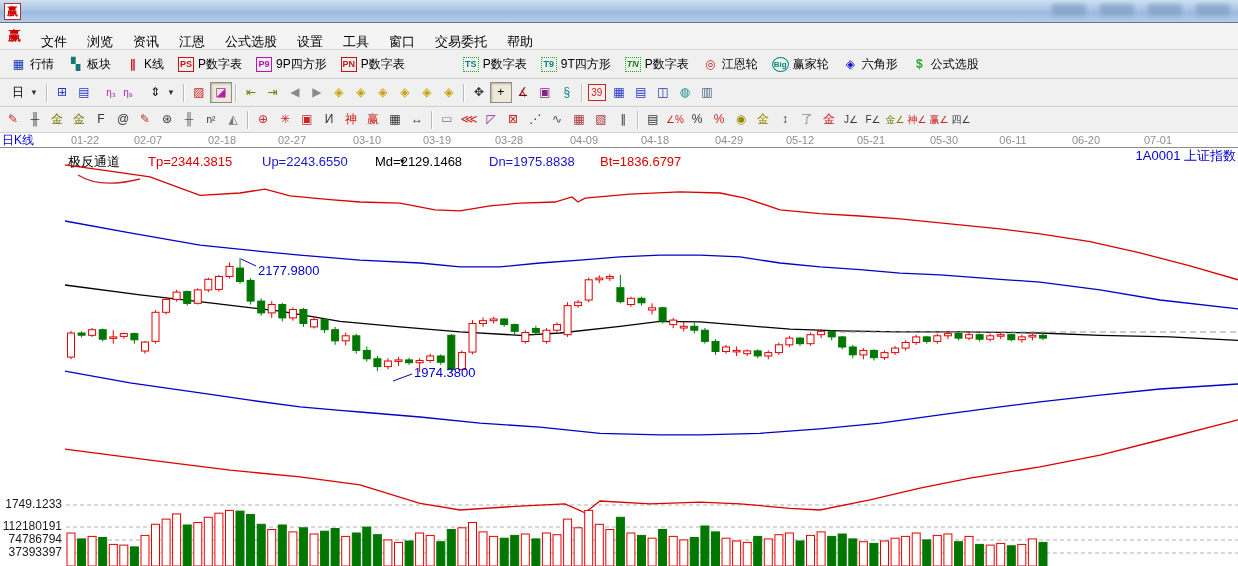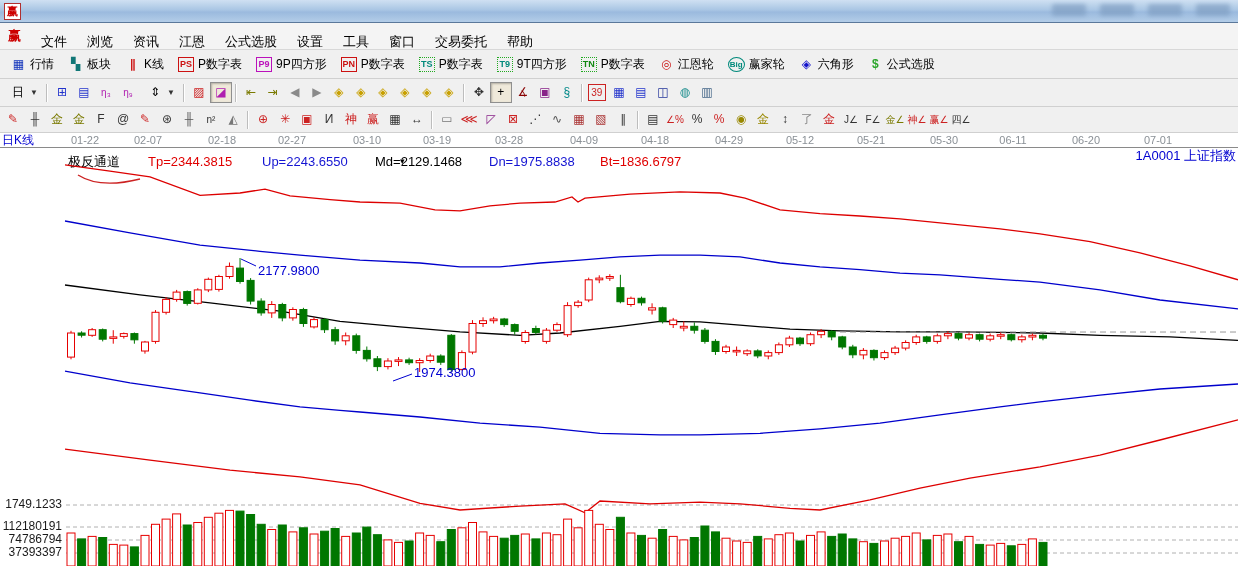--- a/index.html
+++ b/index.html
@@ -90,29 +90,29 @@
     </span>
     <span class="t1btn">
       <span class="i1 box" style="color: rgb(187, 17, 187); border-color: rgb(187, 17, 187);">P9</span>
       <span>9P四方形</span>
     </span>
     <span class="t1btn">
       <span class="i1 box" style="color: rgb(204, 17, 17); border-color: rgb(204, 17, 17);">PN</span>
       <span>P数字表</span>
     </span>
     <span class="t1btn">
-      <span class="i1 dot" style="color: rgb(0, 137, 123);">TS</span>
+      <span class="i1 dot" style="color: rgb(0, 137, 123); margin-left: 44px;">TS</span>
       <span>P数字表</span>
     </span>
     <span class="t1btn">
       <span class="i1 dot" style="color: rgb(0, 137, 123);">T9</span>
       <span>9T四方形</span>
     </span>
     <span class="t1btn">
-      <span class="i1 dot" style="color: rgb(17, 136, 17);">TN</span>
+      <span class="i1 dot" style="color: rgb(17, 136, 17); font-style: italic;">TN</span>
       <span>P数字表</span>
     </span>
     <span class="t1btn">
       <span class="i1" style="color: rgb(204, 17, 17);">◎</span>
       <span>江恩轮</span>
     </span>
     <span class="t1btn">
       <span class="i1 round" style="color: rgb(0, 137, 123); border-color: rgb(0, 137, 123);">Big</span>
       <span>赢家轮</span>
     </span>
@@ -126,21 +126,21 @@
     </span>
   </div>
 <div class="tbar tb2" id="toolbar-view">
     <span class="daybtn">
       <span class="ticon" style="color: rgb(0, 0, 0);">日</span>
       <span class="ddarrow">▼</span>
     </span>
     <span class="tsep"></span>
     <span class="ticon" style="color: rgb(34, 51, 204);">⊞</span>
     <span class="ticon" style="color: rgb(34, 51, 204);">▤</span>
-    <span class="ticon small" style="color: rgb(176, 32, 176);">η₃</span>
+    <span class="ticon small" style="color: rgb(176, 32, 176); text-align: right;">η₃</span>
     <span class="ticon small" style="color: rgb(176, 32, 176);">η₉</span>
     <span class="daybtn">
       <span class="ticon" style="color: rgb(0, 0, 0);">⇕</span>
       <span class="ddarrow">▼</span>
     </span>
     <span class="tsep"></span>
     <span class="ticon" style="color: rgb(204, 34, 34);">▨</span>
     <span class="ticon sel" style="color: rgb(176, 32, 176);">◪</span>
     <span class="tsep"></span>
     <span class="ticon" style="color: rgb(122, 122, 0);">⇤</span>

